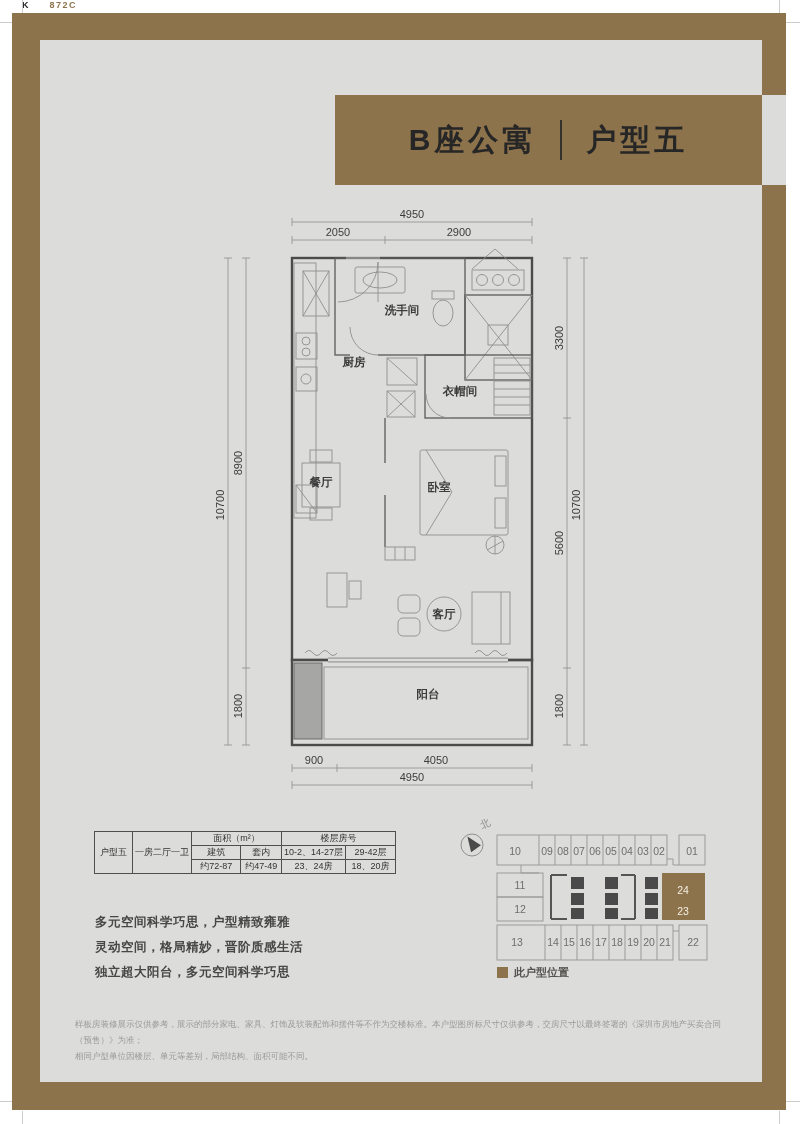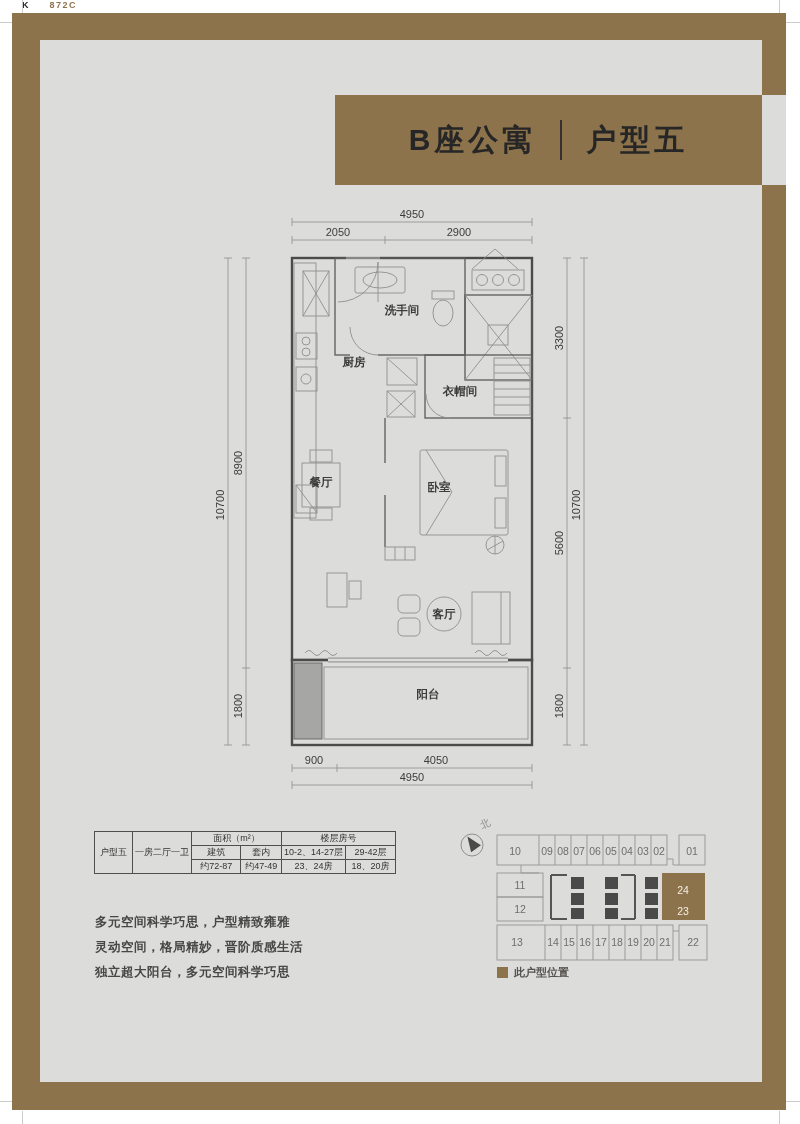--- a/index.html
+++ b/index.html
@@ -366,14 +366,18 @@
       <text class="loc-text" x="210" y="131" text-anchor="middle">21</text>
       <text class="loc-text" x="238" y="131" text-anchor="middle">22</text>
     </g>
   </svg>
 
   <div id="legend">
     <span class="sq"></span>
     <span class="txt">此户型位置</span>
   </div>
 
+  <div id="disclaimer">
+    <div>样板房装修展示仅供参考，展示的部分家电、家具、灯饰及软装配饰和摆件等不作为交楼标准。本户型图所标尺寸仅供参考，交房尺寸以最终签署的《深圳市房地产买卖合同（预售）》为准；</div>
+    <div>相同户型单位因楼层、单元等差别，局部结构、面积可能不同。</div>
+  </div>
 
 </div>
 
 </body></html>

